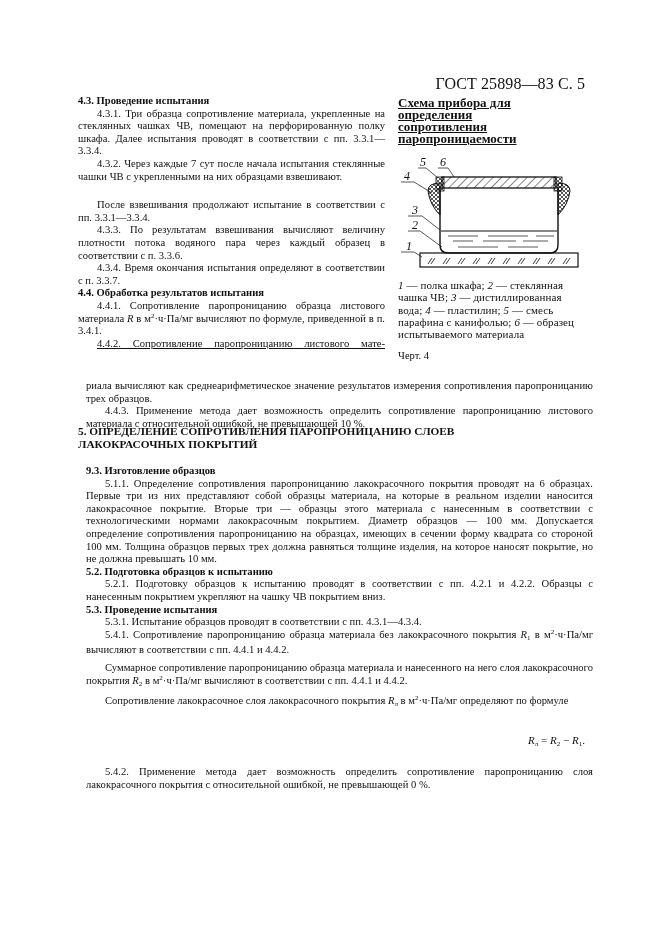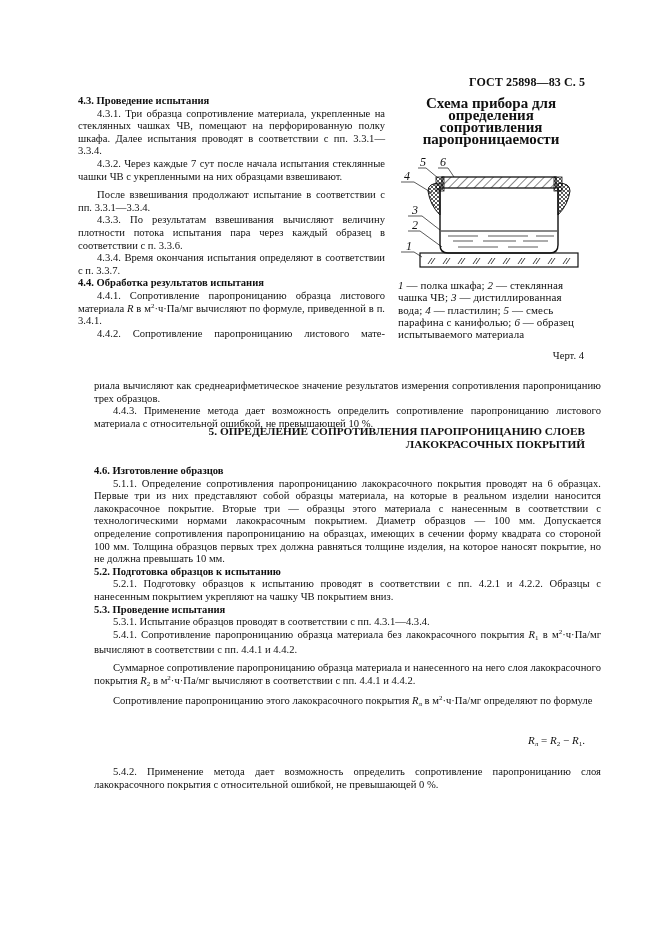--- a/index.html
+++ b/index.html
@@ -3,75 +3,75 @@
 <meta charset="utf-8">
 <style>
   html, body { margin: 0; padding: 0; background: #ffffff; }
   body {
     width: 661px; height: 936px; position: relative; overflow: hidden;
     font-family: "Liberation Serif", "DejaVu Serif", serif;
     color: #111111;
   }
   .page-header {
     position: absolute; right: 76px; top: 75px;
-    font-size: 12px; font-weight: bold; letter-spacing: 0.1px;
+    font-size: 16px; font-weight: normal; letter-spacing: 0.1px;
   }
   .col-left {
     position: absolute; left: 78px; top: 95px; width: 307px;
     font-size: 10.6px; line-height: 12.6px; text-align: justify;
   }
   .col-right {
     position: absolute; left: 398px; top: 97px; width: 186px;
   }
   .full {
-    position: absolute; left: 94px; width: 507px;
+    position: absolute; left: 86px; width: 507px;
     font-size: 10.6px; line-height: 12.6px; text-align: justify;
   }
   .p { margin: 0; text-indent: 19px; }
   .h { margin: 0; font-weight: bold; text-indent: 0; padding-left: 0; }
   .fig-title {
-    font-size: 15px; font-weight: bold; text-align: center; line-height: 12px;
+    font-size: 13px; font-weight: bold; line-height: 12px; text-decoration: underline;
   }
   .fig-caption {
     font-size: 11px; line-height: 12.3px; text-align: left; margin-top: 6px;
     letter-spacing: 0.1px;
   }
   .fig-caption i { font-style: italic; }
   .fig-label {
-    font-size: 10.6px; text-align: right; margin-top: 10px;
+    font-size: 10.6px; text-align: left; margin-top: 10px;
   }
   .section-title {
     position: absolute; left: 78px; width: 507px; top: 425px;
-    text-align: right; font-weight: bold; font-size: 11.3px; line-height: 13px;
+    text-align: left; font-weight: bold; font-size: 11.3px; line-height: 13px;
   }
   .formula {
     position: absolute; left: 78px; width: 507px; top: 734px;
     text-align: right; font-size: 11px; font-style: italic;
   }
   .formula .nr { font-style: normal; }
   sub { font-size: 7px; vertical-align: -2px; }
   sup { font-size: 7px; vertical-align: 4px; line-height: 0; }
   i.v { font-style: italic; }
   .ni { text-indent: 0; }
 </style>
 </head>
 <body>
 
 <div class="page-header">ГОСТ 25898—83 С. 5</div>
 
 <div class="col-left">
   <p class="p h">4.3. Проведение испытания</p>
   <p class="p">4.3.1. Три образца сопротивление материала, укрепленные на стеклянных чашках ЧВ, помещают на перфорированную полку шкафа. Далее испытания проводят в соответствии с пп. 3.3.1—3.3.4.</p>
   <p class="p">4.3.2. Через каждые 7 сут после начала испытания стеклянные чашки ЧВ с укрепленными на них образцами взвешивают.</p>
-  <p class="p" style="margin-top:6px">После взвешивания продолжают испытание в соответствии с пп. 3.3.1—3.3.4.</p>
-  <p class="p">4.3.3. По результатам взвешивания вычисляют величину плотности потока испытания пара через каждый образец в соответствии с п. 3.3.6.</p>
+  <p class="p" style="margin-top:16px">После взвешивания продолжают испытание в соответствии с пп. 3.3.1—3.3.4.</p>
+  <p class="p">4.3.3. По результатам взвешивания вычисляют величину плотности потока водяного пара через каждый образец в соответствии с п. 3.3.6.</p>
   <p class="p">4.3.4. Время окончания испытания определяют в соответствии с п. 3.3.7.</p>
   <p class="p h">4.4. Обработка результатов испытания</p>
   <p class="p"><span>4.4.1. Сопротивление паропроницанию образца листового материала </span><i class="v">R</i><span> в м</span><sup>2</sup><span>·ч·Па/мг вычисляют по формуле, приведенной в п. 3.4.1.</span></p>
-  <p class="p" style="text-align-last: justify;">4.4.2. Сопротивление паропроницанию листового мате-</p>
+  <p class="p" style="text-align-last: justify; text-decoration: underline;">4.4.2. Сопротивление паропроницанию листового мате-</p>
 </div>
 
 <div class="col-right">
   <div class="fig-title">
     <div>Схема прибора для определения</div>
     <div>сопротивления паропроницаемости</div>
   </div>
   <svg width="186" height="120" viewBox="0 0 186 120" style="display:block;margin-top:8px">
     <defs>
       <pattern id="hatch" width="6" height="6" patternUnits="userSpaceOnUse" patternTransform="rotate(45)">
@@ -145,29 +145,29 @@
   <p class="p ni">риала вычисляют как среднеарифметическое значение результатов измерения сопротивления паропроницанию трех образцов.</p>
   <p class="p">4.4.3. Применение метода дает возможность определить сопротивление паропроницанию листового материала с относительной ошибкой, не превышающей 10 %.</p>
 </div>
 
 <div class="section-title">
   <div>5. ОПРЕДЕЛЕНИЕ СОПРОТИВЛЕНИЯ ПАРОПРОНИЦАНИЮ СЛОЕВ</div>
   <div>ЛАКОКРАСОЧНЫХ ПОКРЫТИЙ</div>
 </div>
 
 <div class="full" style="top:465px">
-  <p class="p h">4.6. Изготовление образцов</p>
+  <p class="p h">9.3. Изготовление образцов</p>
   <p class="p">5.1.1. Определение сопротивления паропроницанию лакокрасочного покрытия проводят на 6 образцах. Первые три из них представляют собой образцы материала, на которые в реальном изделии наносится лакокрасочное покрытие. Вторые три — образцы этого материала с нанесенным в соответствии с технологическими нормами лакокрасочным покрытием. Диаметр образцов — 100 мм. Допускается определение сопротивления паропроницанию на образцах, имеющих в сечении форму квадрата со стороной 100 мм. Толщина образцов первых трех должна равняться толщине изделия, на которое наносят покрытие, но не должна превышать 10 мм.</p>
   <p class="p h">5.2. Подготовка образцов к испытанию</p>
   <p class="p">5.2.1. Подготовку образцов к испытанию проводят в соответствии с пп. 4.2.1 и 4.2.2. Образцы с нанесенным покрытием укрепляют на чашку ЧВ покрытием вниз.</p>
   <p class="p h">5.3. Проведение испытания</p>
   <p class="p">5.3.1. Испытание образцов проводят в соответствии с пп. 4.3.1—4.3.4.</p>
   <p class="p"><span>5.4.1. Сопротивление паропроницанию образца материала без лакокрасочного покрытия </span><i class="v">R</i><sub>1</sub><span> в м</span><sup>2</sup><span>·ч·Па/мг вычисляют в соответствии с пп. 4.4.1 и 4.4.2.</span></p>
   <p class="p" style="margin-top:5px"><span>Суммарное сопротивление паропроницанию образца материала и нанесенного на него слоя лакокрасочного покрытия </span><i class="v">R</i><sub>2</sub><span> в м</span><sup>2</sup><span>·ч·Па/мг вычисляют в соответствии с пп. 4.4.1 и 4.4.2.</span></p>
-  <p class="p" style="margin-top:5px"><span>Сопротивление паропроницанию этого лакокрасочного покрытия </span><i class="v">R</i><sub>л</sub><span> в м</span><sup>2</sup><span>·ч·Па/мг определяют по формуле</span></p>
+  <p class="p" style="margin-top:5px"><span>Сопротивление лакокрасочное слоя лакокрасочного покрытия </span><i class="v">R</i><sub>л</sub><span> в м</span><sup>2</sup><span>·ч·Па/мг определяют по формуле</span></p>
 </div>
 
 <div class="formula">
   <span>R</span><sub class="nr">л</sub><span class="nr"> = </span><span>R</span><sub class="nr">2</sub><span class="nr"> − </span><span>R</span><sub class="nr">1</sub><span class="nr">.</span>
 </div>
 
 <div class="full" style="top:766px">
   <p class="p">5.4.2. Применение метода дает возможность определить сопротивление паропроницанию слоя лакокрасочного покрытия с относительной ошибкой, не превышающей 0 %.</p>
 </div>
 

